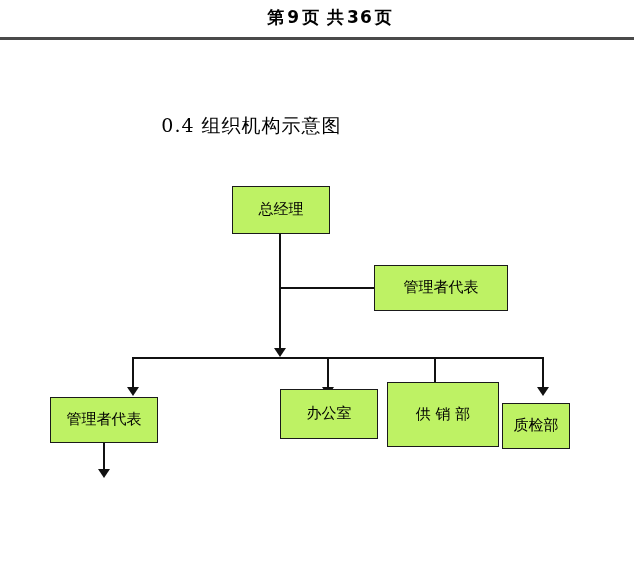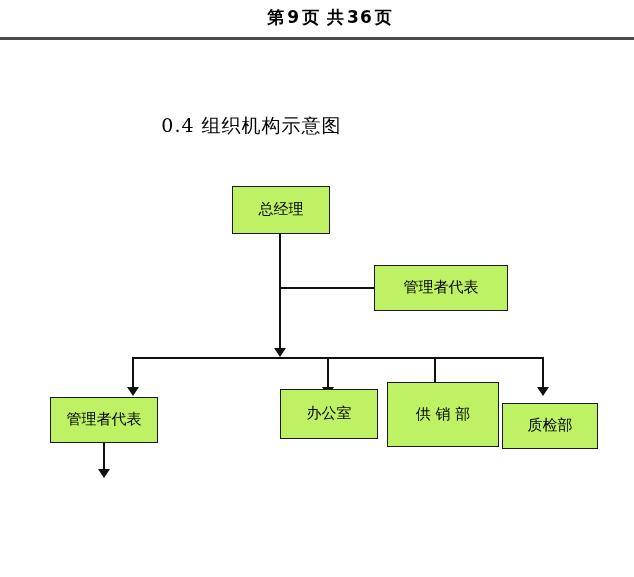--- a/index.html
+++ b/index.html
@@ -165,21 +165,21 @@
   </div>
 
   <div class="node" style="left:280px; top:389px; width:98px; height:50px;justify-content:center;">
     <span>办公室</span>
   </div>
 
   <div class="node" style="left:387px; top:382px; width:112px; height:65px;">
     <span class="spaced">供 销 部</span>
   </div>
 
-  <div class="node" style="left:502px; top:403px; width:96px; height:46px;">
+  <div class="node" style="left:502px; top:403px; width:68px; height:46px;">
     <span>质检部</span>
   </div>
 
   <div class="conn v" style="left:103px; top:443px; height:27px;"></div>
   <div class="arrow-down" style="left:98px; top:469px;"></div>
 
 
 </div>
 
 </body></html>

